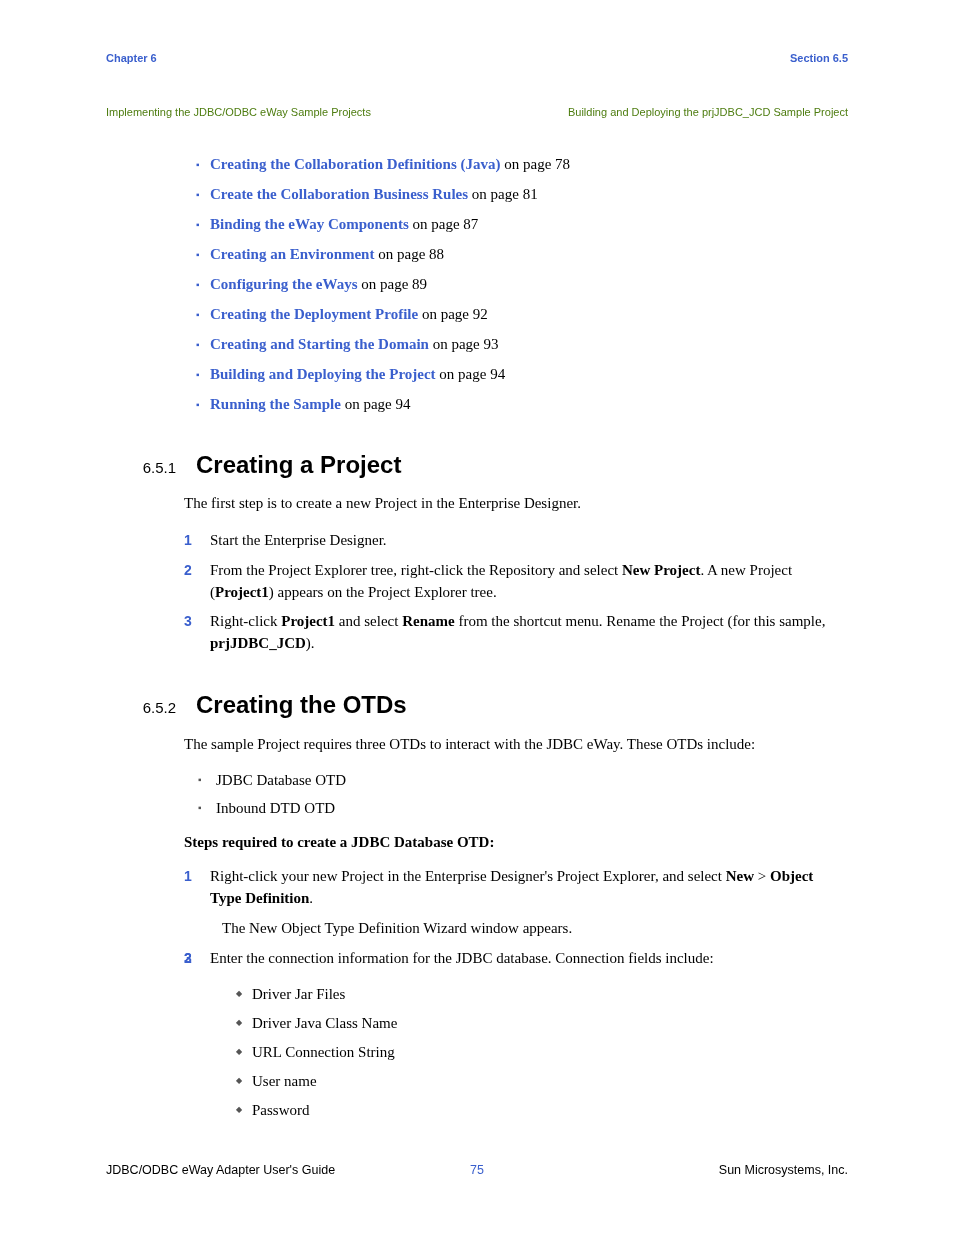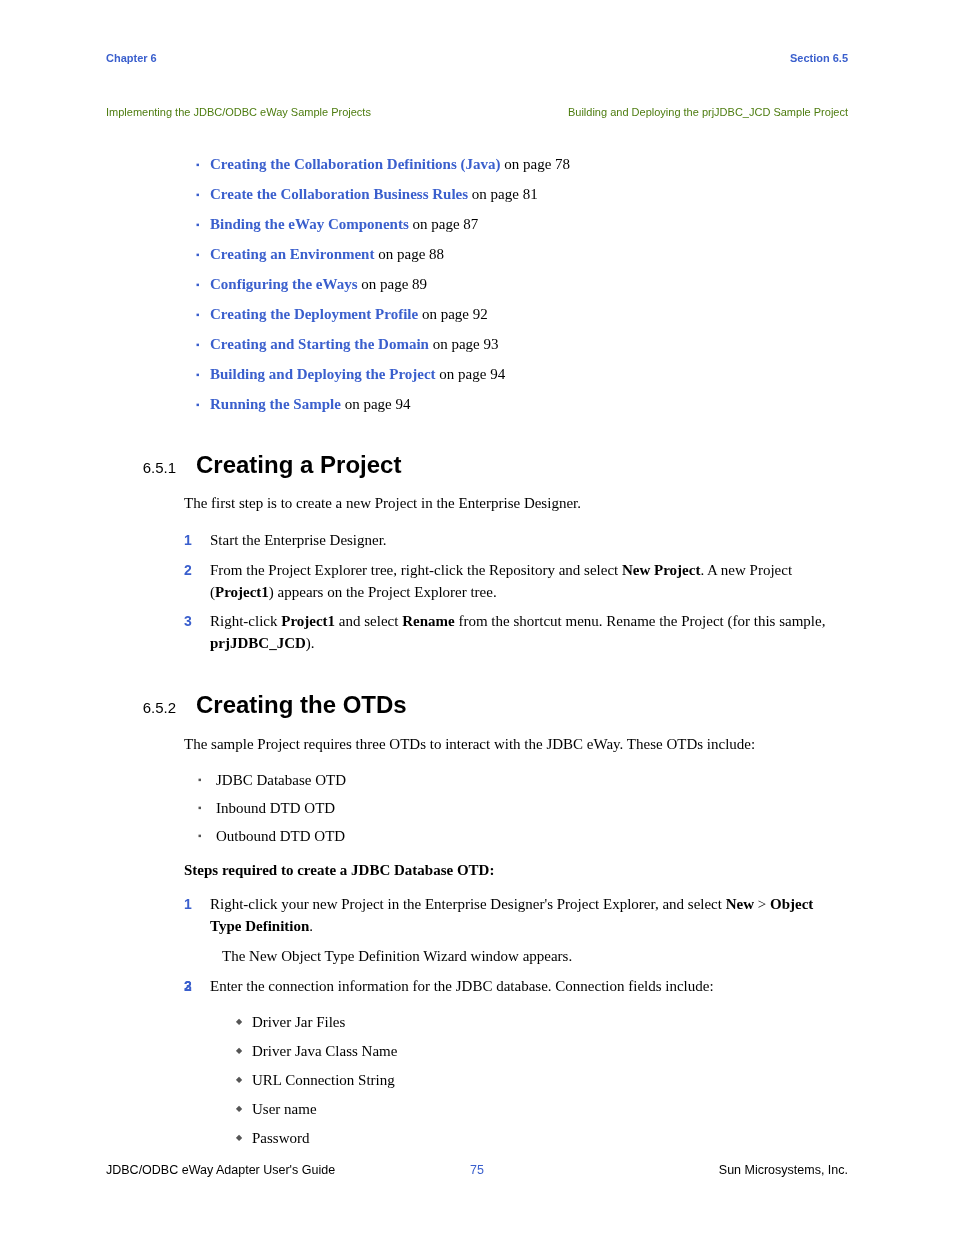--- a/index.html
+++ b/index.html
@@ -202,21 +202,20 @@
     <li><span class="n">3</span><span><span>Right-click </span><span class="bold">Project1</span><span> and select </span><span class="bold">Rename</span><span> from the shortcut menu. Rename the Project (for this sample, </span><span class="bold">prjJDBC_JCD</span><span>).</span></span></li>
   </ol>
 
   <div class="section-heading">
     <span class="num">6.5.2</span><span class="title">Creating the OTDs</span>
   </div>
   <p class="body-para">The sample Project requires three OTDs to interact with the JDBC eWay. These OTDs include:</p>
   <ul class="bullet-list">
     <li>JDBC Database OTD</li>
     <li>Inbound DTD OTD</li>
-    <li>Outbound DTD OTD</li>
   </ul>
   <p class="boldh">Steps required to create a JDBC Database OTD:</p>
   <ol class="num-list">
     <li><span class="n">1</span><span><span>Right-click your new Project in the Enterprise Designer's Project Explorer, and select </span><span class="bold">New</span><span> &gt; </span><span class="bold">Object Type Definition</span><span>.</span></span>
       <p class="sub-para" style="margin-left:12px;">The New Object Type Definition Wizard window appears.</p>
     </li>
     <li><span class="n">2</span></li>
     <li><span class="n">3</span><span>Enter the connection information for the JDBC database. Connection fields include:</span></li>
   </ol>
   <ul class="diamond-list">

